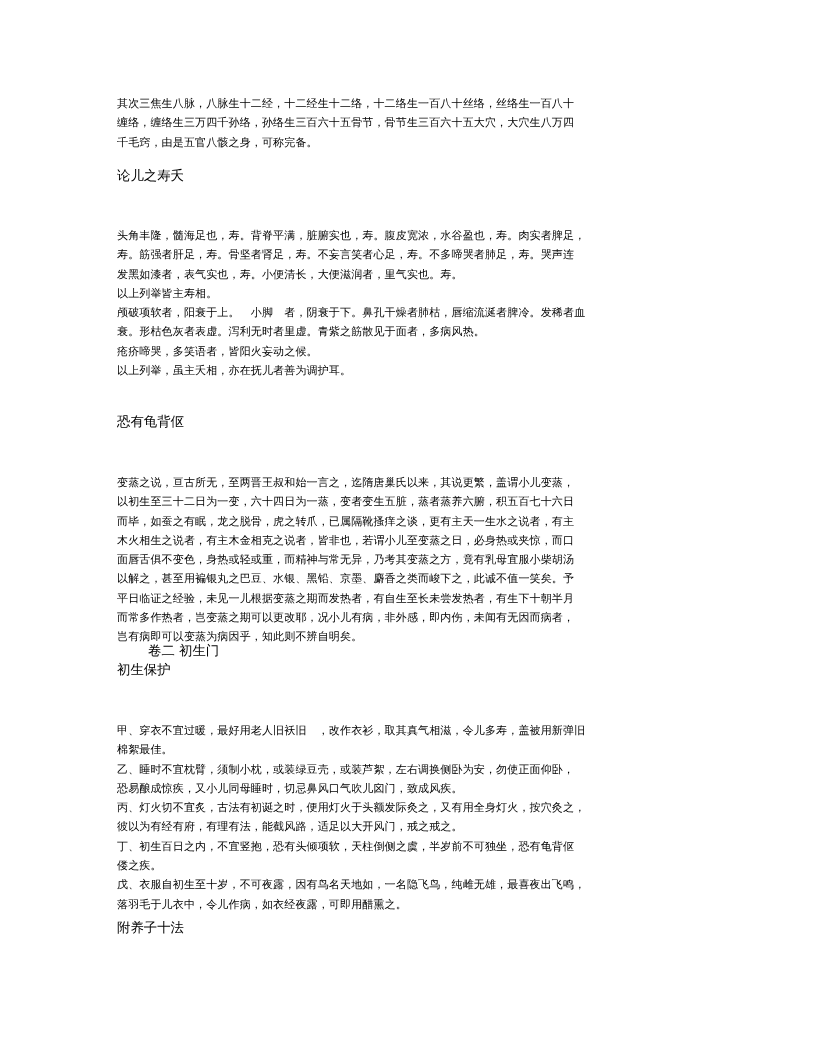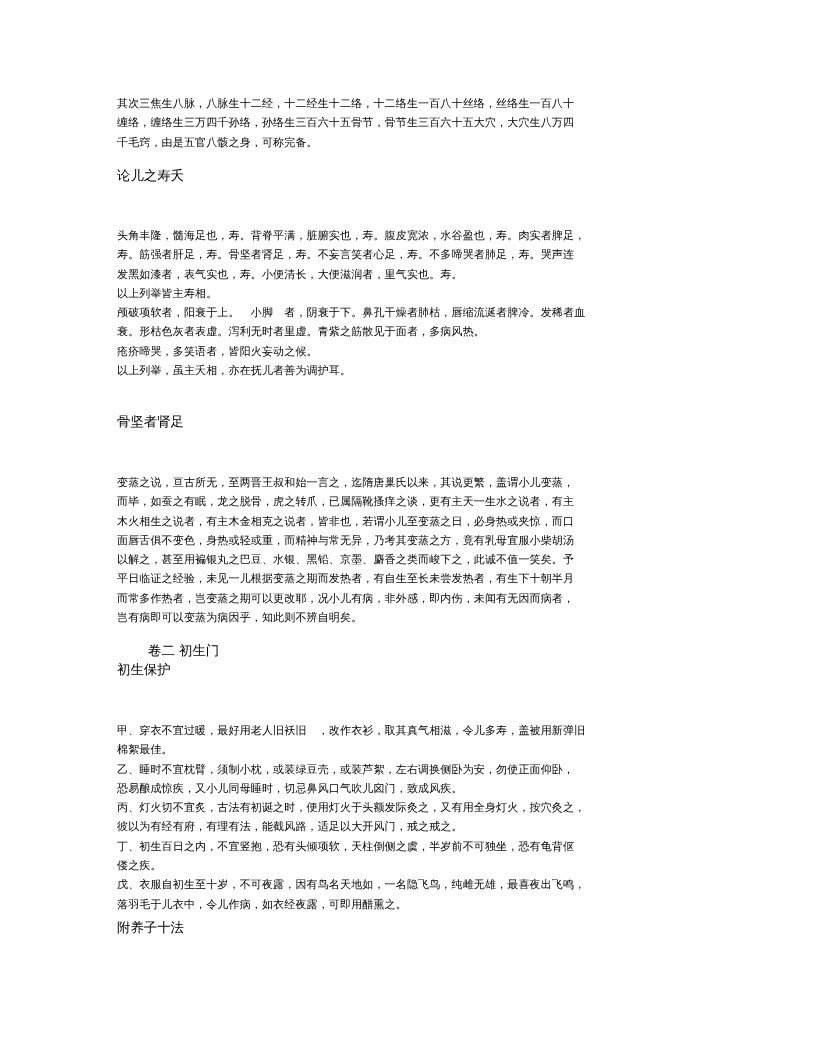--- a/index.html
+++ b/index.html
@@ -27,24 +27,25 @@
     <p>头角丰隆，髓海足也，寿。背脊平满，脏腑实也，寿。腹皮宽浓，水谷盈也，寿。肉实者脾足，</p>
     <p>寿。筋强者肝足，寿。骨坚者肾足，寿。不妄言笑者心足，寿。不多啼哭者肺足，寿。哭声连</p>
     <p>发黑如漆者，表气实也，寿。小便清长，大便滋润者，里气实也。寿。</p>
     <p>以上列举皆主寿相。</p>
     <p>颅破项软者，阳衰于上。　小脚　者，阴衰于下。鼻孔干燥者肺枯，唇缩流涎者脾冷。发稀者血</p>
     <p>衰。形枯色灰者表虚。泻利无时者里虚。青紫之筋散见于面者，多病风热。</p>
     <p>疮疥啼哭，多笑语者，皆阳火妄动之候。</p>
     <p>以上列举，虽主夭相，亦在抚儿者善为调护耳。</p>
   </div>
 
-  <div class="heading" style="top:412px;">骨坚者肾足</div>
+  <div class="heading" style="top:412px;">恐有龟背伛</div>
 
   <div class="block" style="top:473px;">
     <p>变蒸之说，亘古所无，至两晋王叔和始一言之，迄隋唐巢氏以来，其说更繁，盖谓小儿变蒸，</p>
+    <p>以初生至三十二日为一变，六十四日为一蒸，变者变生五脏，蒸者蒸养六腑，积五百七十六日</p>
     <p>而毕，如蚕之有眠，龙之脱骨，虎之转爪，已属隔靴搔痒之谈，更有主天一生水之说者，有主</p>
     <p>木火相生之说者，有主木金相克之说者，皆非也，若谓小儿至变蒸之日，必身热或夹惊，而口</p>
     <p>面唇舌俱不变色，身热或轻或重，而精神与常无异，乃考其变蒸之方，竟有乳母宜服小柴胡汤</p>
     <p>以解之，甚至用褊银丸之巴豆、水银、黑铅、京墨、麝香之类而峻下之，此诚不值一笑矣。予</p>
     <p>平日临证之经验，未见一儿根据变蒸之期而发热者，有自生至长未尝发热者，有生下十朝半月</p>
     <p>而常多作热者，岂变蒸之期可以更改耶，况小儿有病，非外感，即内伤，未闻有无因而病者，</p>
     <p>岂有病即可以变蒸为病因乎，知此则不辨自明矣。</p>
   </div>
 
   <div class="heading" style="top:641px;margin-left:31px;">卷二  初生门</div>

